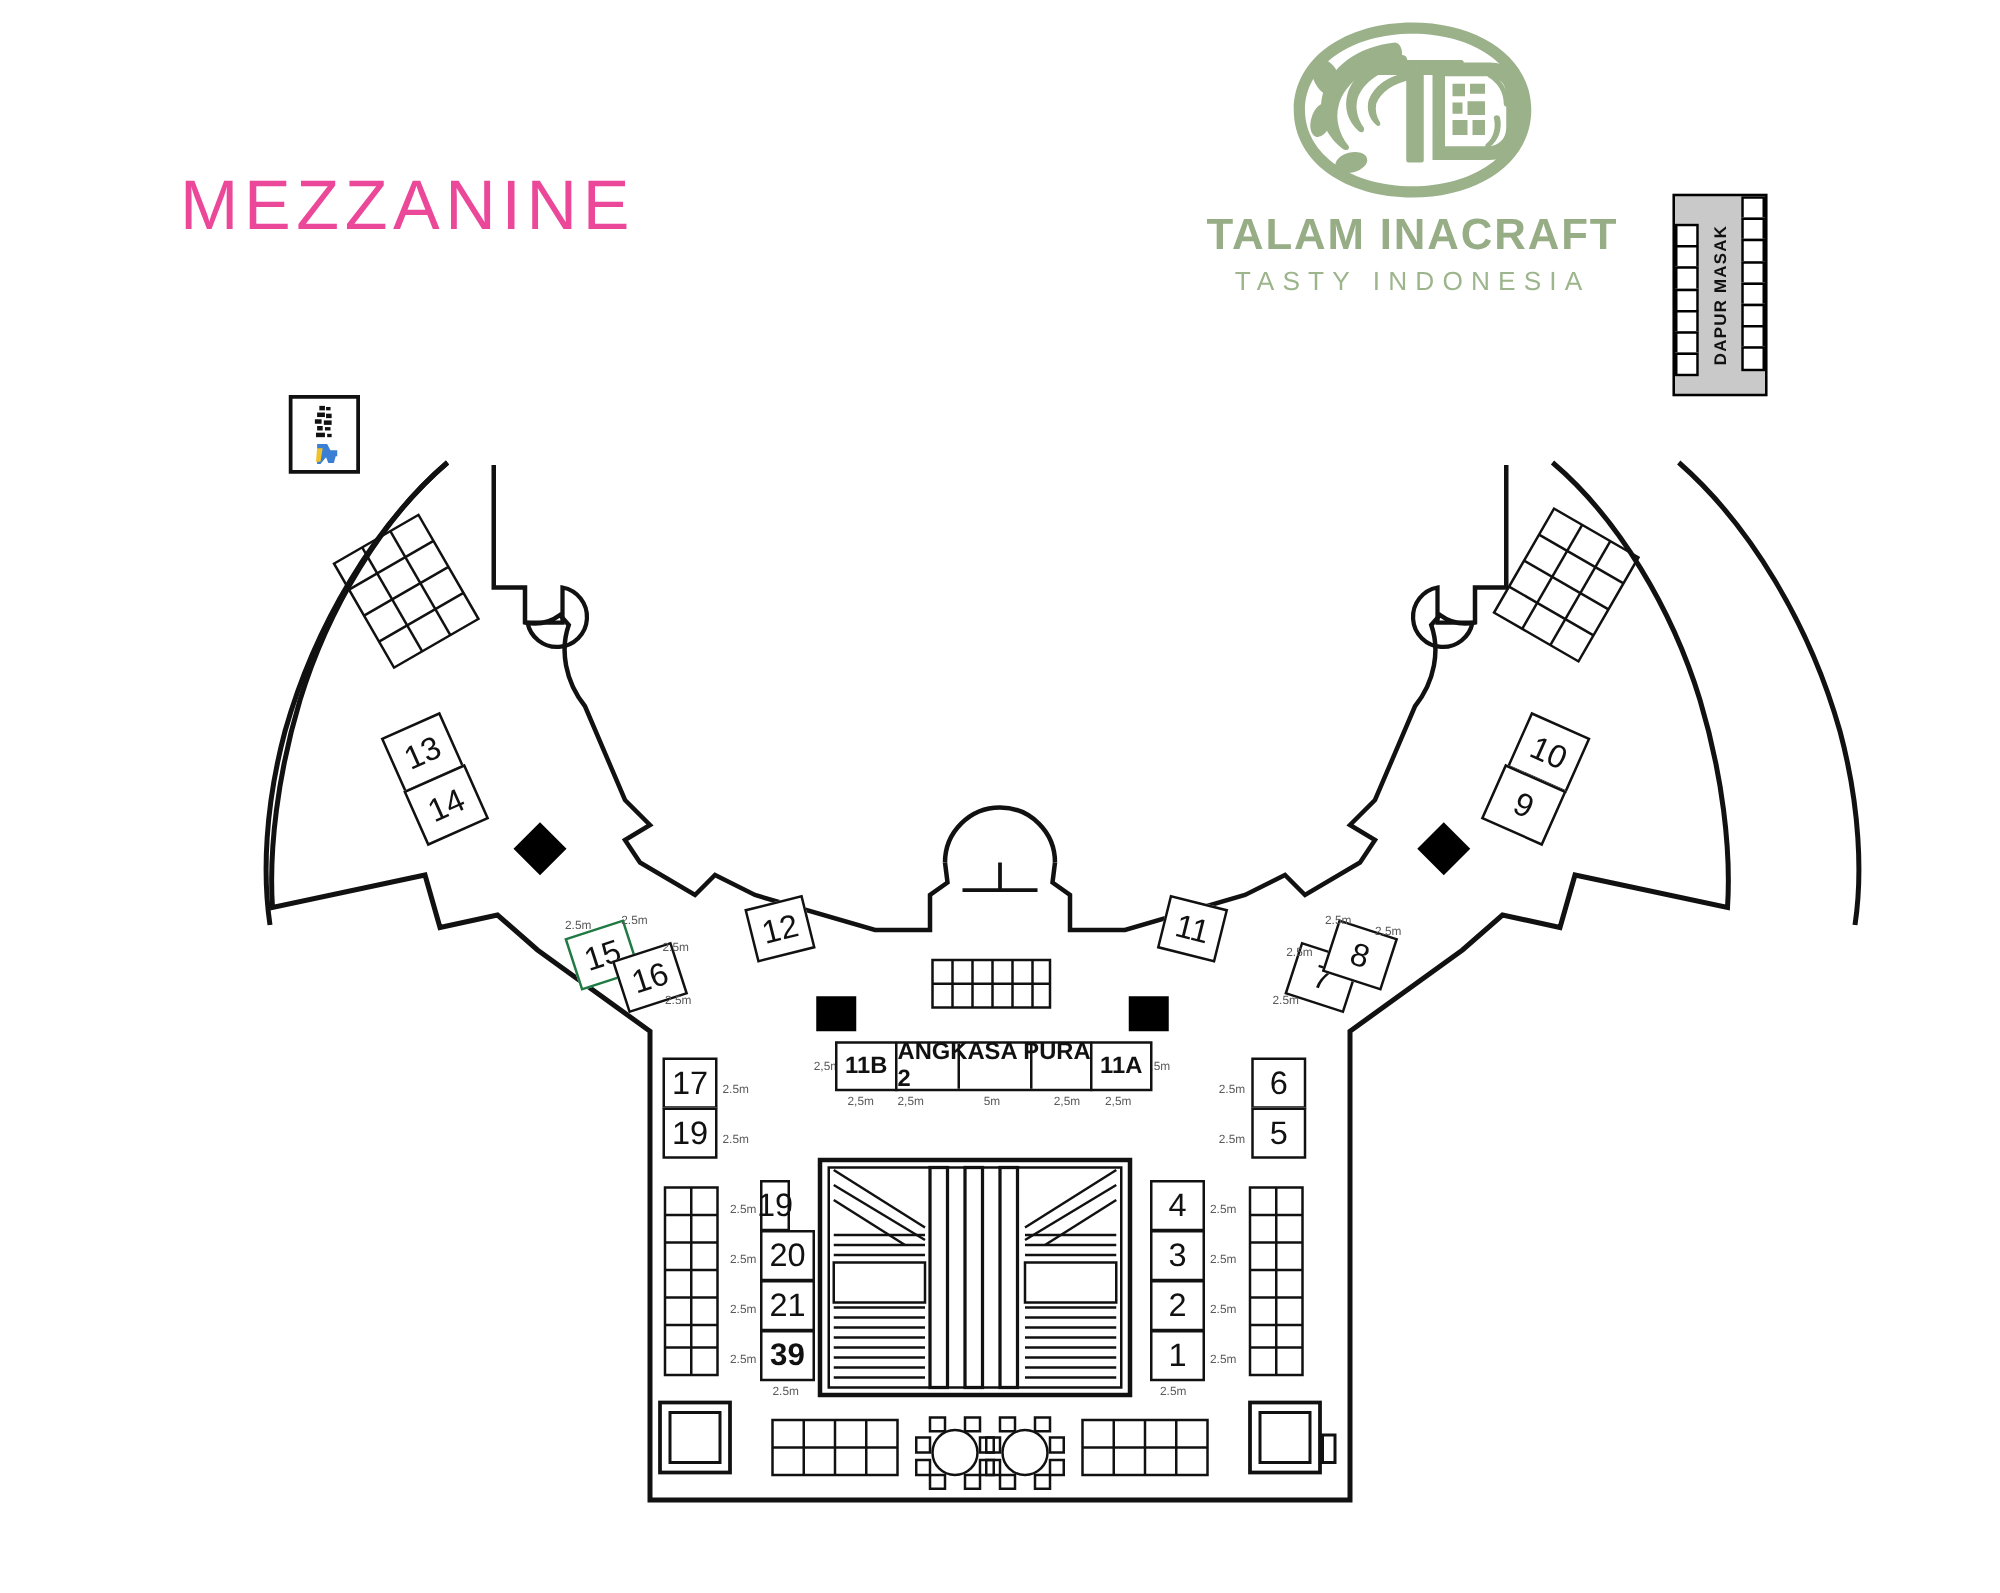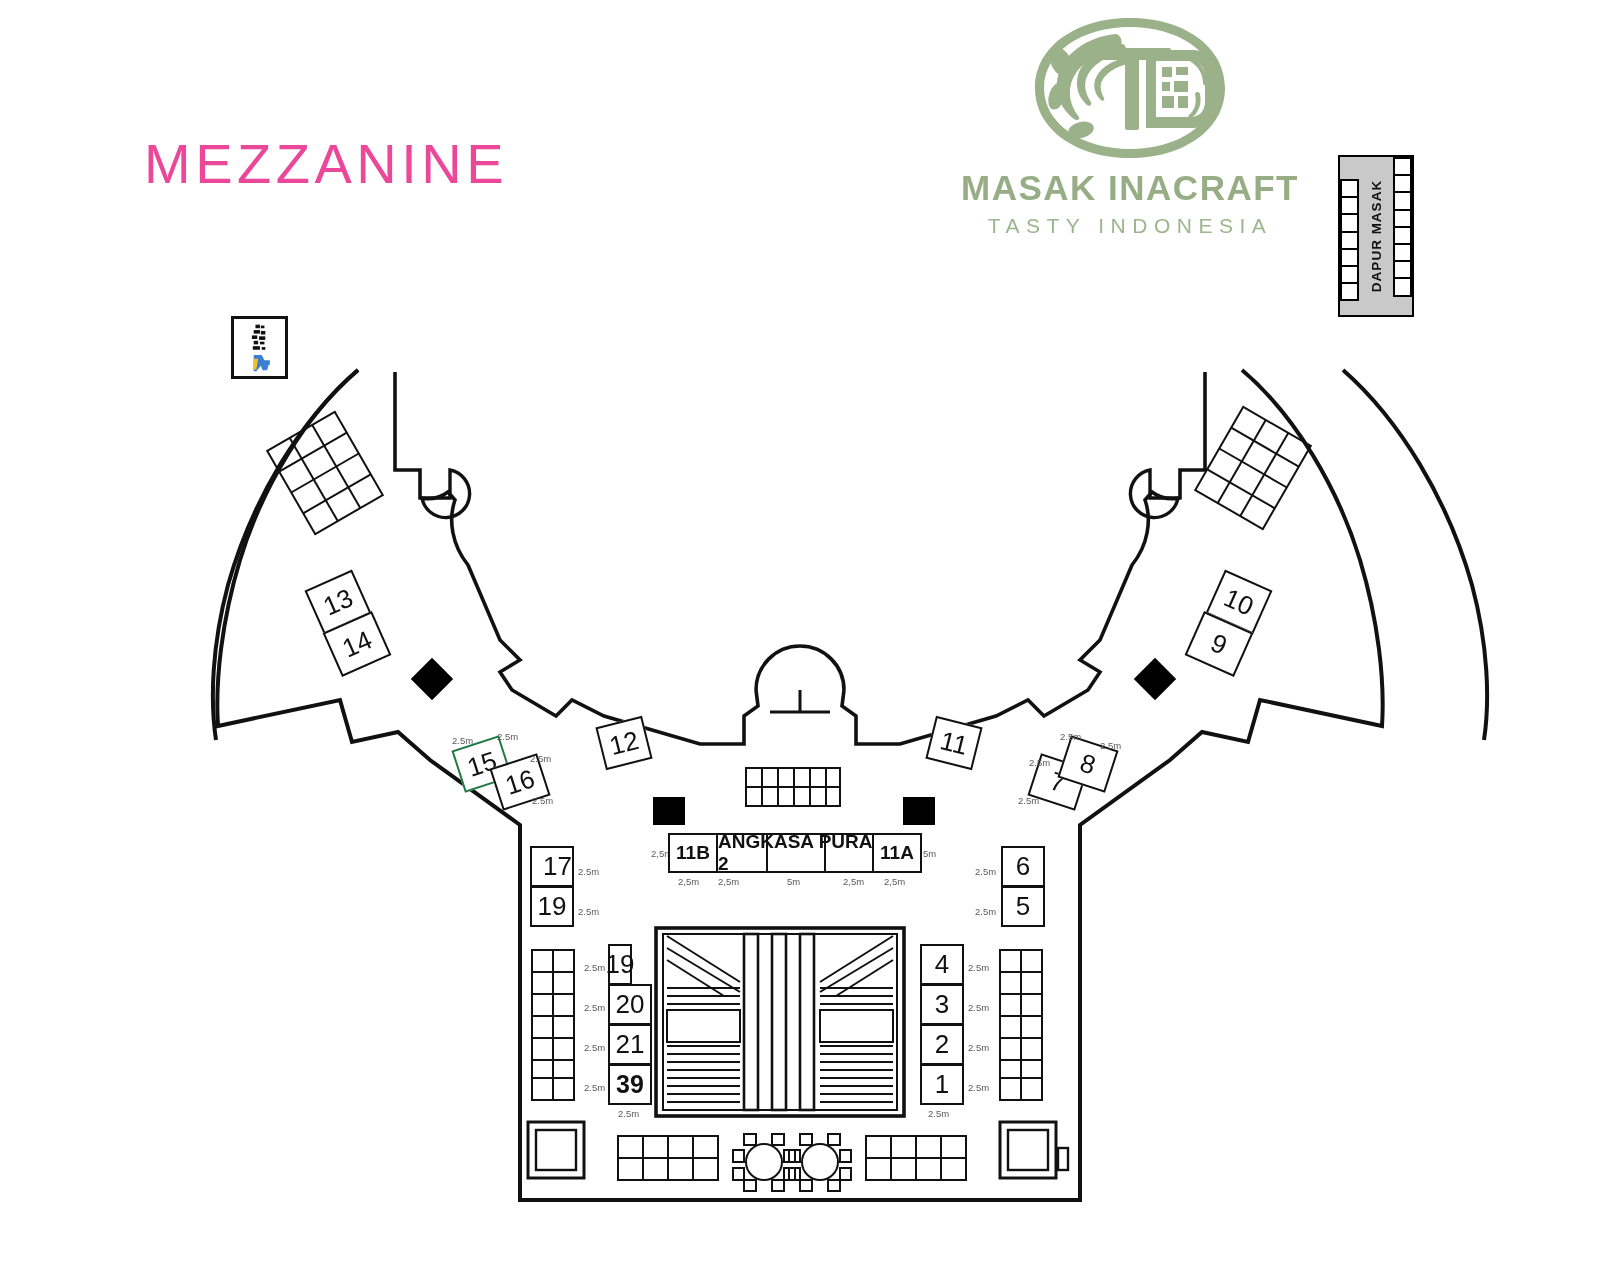--- a/index.html
+++ b/index.html
@@ -78,21 +78,21 @@
                  m10 11v56h34c9 0 15-6 15-15V62c0-9-6-15-15-15h-34z"></path>
         <path d="M141 53h10v10h-10zM155 53h12v8h-12zM141 68h8v9h-8z
                  M153 67h14v11h-14zM141 82h12v12h-12zM157 82h10v12h-10z"></path>
         <path d="M170 48c7 4 12 12 12 21 0 3 4 3 4 0 0-11-6-20-15-25-2-1-3 3-1 4z"></path>
         <path d="M174 80c2 8 0 16-6 21-2 2 0 4 2 3 8-5 11-15 9-24-1-3-5-2-5 0z"></path>
         <ellipse cx="40" cy="48" rx="10" ry="16" transform="rotate(-28 40 48)"></ellipse>
         <ellipse cx="36" cy="82" rx="8" ry="14" transform="rotate(18 36 82)"></ellipse>
         <ellipse cx="60" cy="116" rx="13" ry="8" transform="rotate(-14 60 116)"></ellipse>
       </g>
     </svg>
-    <div id="logo-name">MASAK INACRAFT</div>
+    <div id="logo-name">TALAM INACRAFT</div>
     <div id="logo-tagline">TASTY INDONESIA</div>
   </div>
 
   <div id="dapur-masak">
     <div class="dm-body"></div>
     <div class="dm-col" style="left:2px;top:24px;">
       <div class="dm-cell"></div>
         <div class="dm-cell"></div>
         <div class="dm-cell"></div>
       <div class="dm-cell"></div>
@@ -419,21 +419,21 @@
   <div class="dim" style="left:1060px;top:731px;">2.5m</div>
   <div class="dim" style="left:1100px;top:740px;">2.5m</div>
 
   <div class="booth" style="left:1213px;top:578px;width:52px;height:48px;transform:rotate(24deg);">
     <span>10</span>
   </div>
   <div class="booth" style="left:1192px;top:620px;width:54px;height:48px;transform:rotate(24deg);">
     <span>9</span>
   </div>
 
-  <div class="booth" style="left:530px;top:846px;width:44px;height:41px;justify-content:flex-end;">
+  <div class="booth" style="left:530px;top:846px;width:44px;height:41px;">
     <span>17</span>
   </div>
   <div class="dim" style="left:578px;top:866px;">2.5m</div>
   <div class="booth" style="left:530px;top:886px;width:44px;height:41px;">
     <span>19</span>
   </div>
   <div class="dim" style="left:578px;top:906px;">2.5m</div>
 
   <div class="booth" style="left:1001px;top:846px;width:44px;height:41px;">
     <span>6</span>

